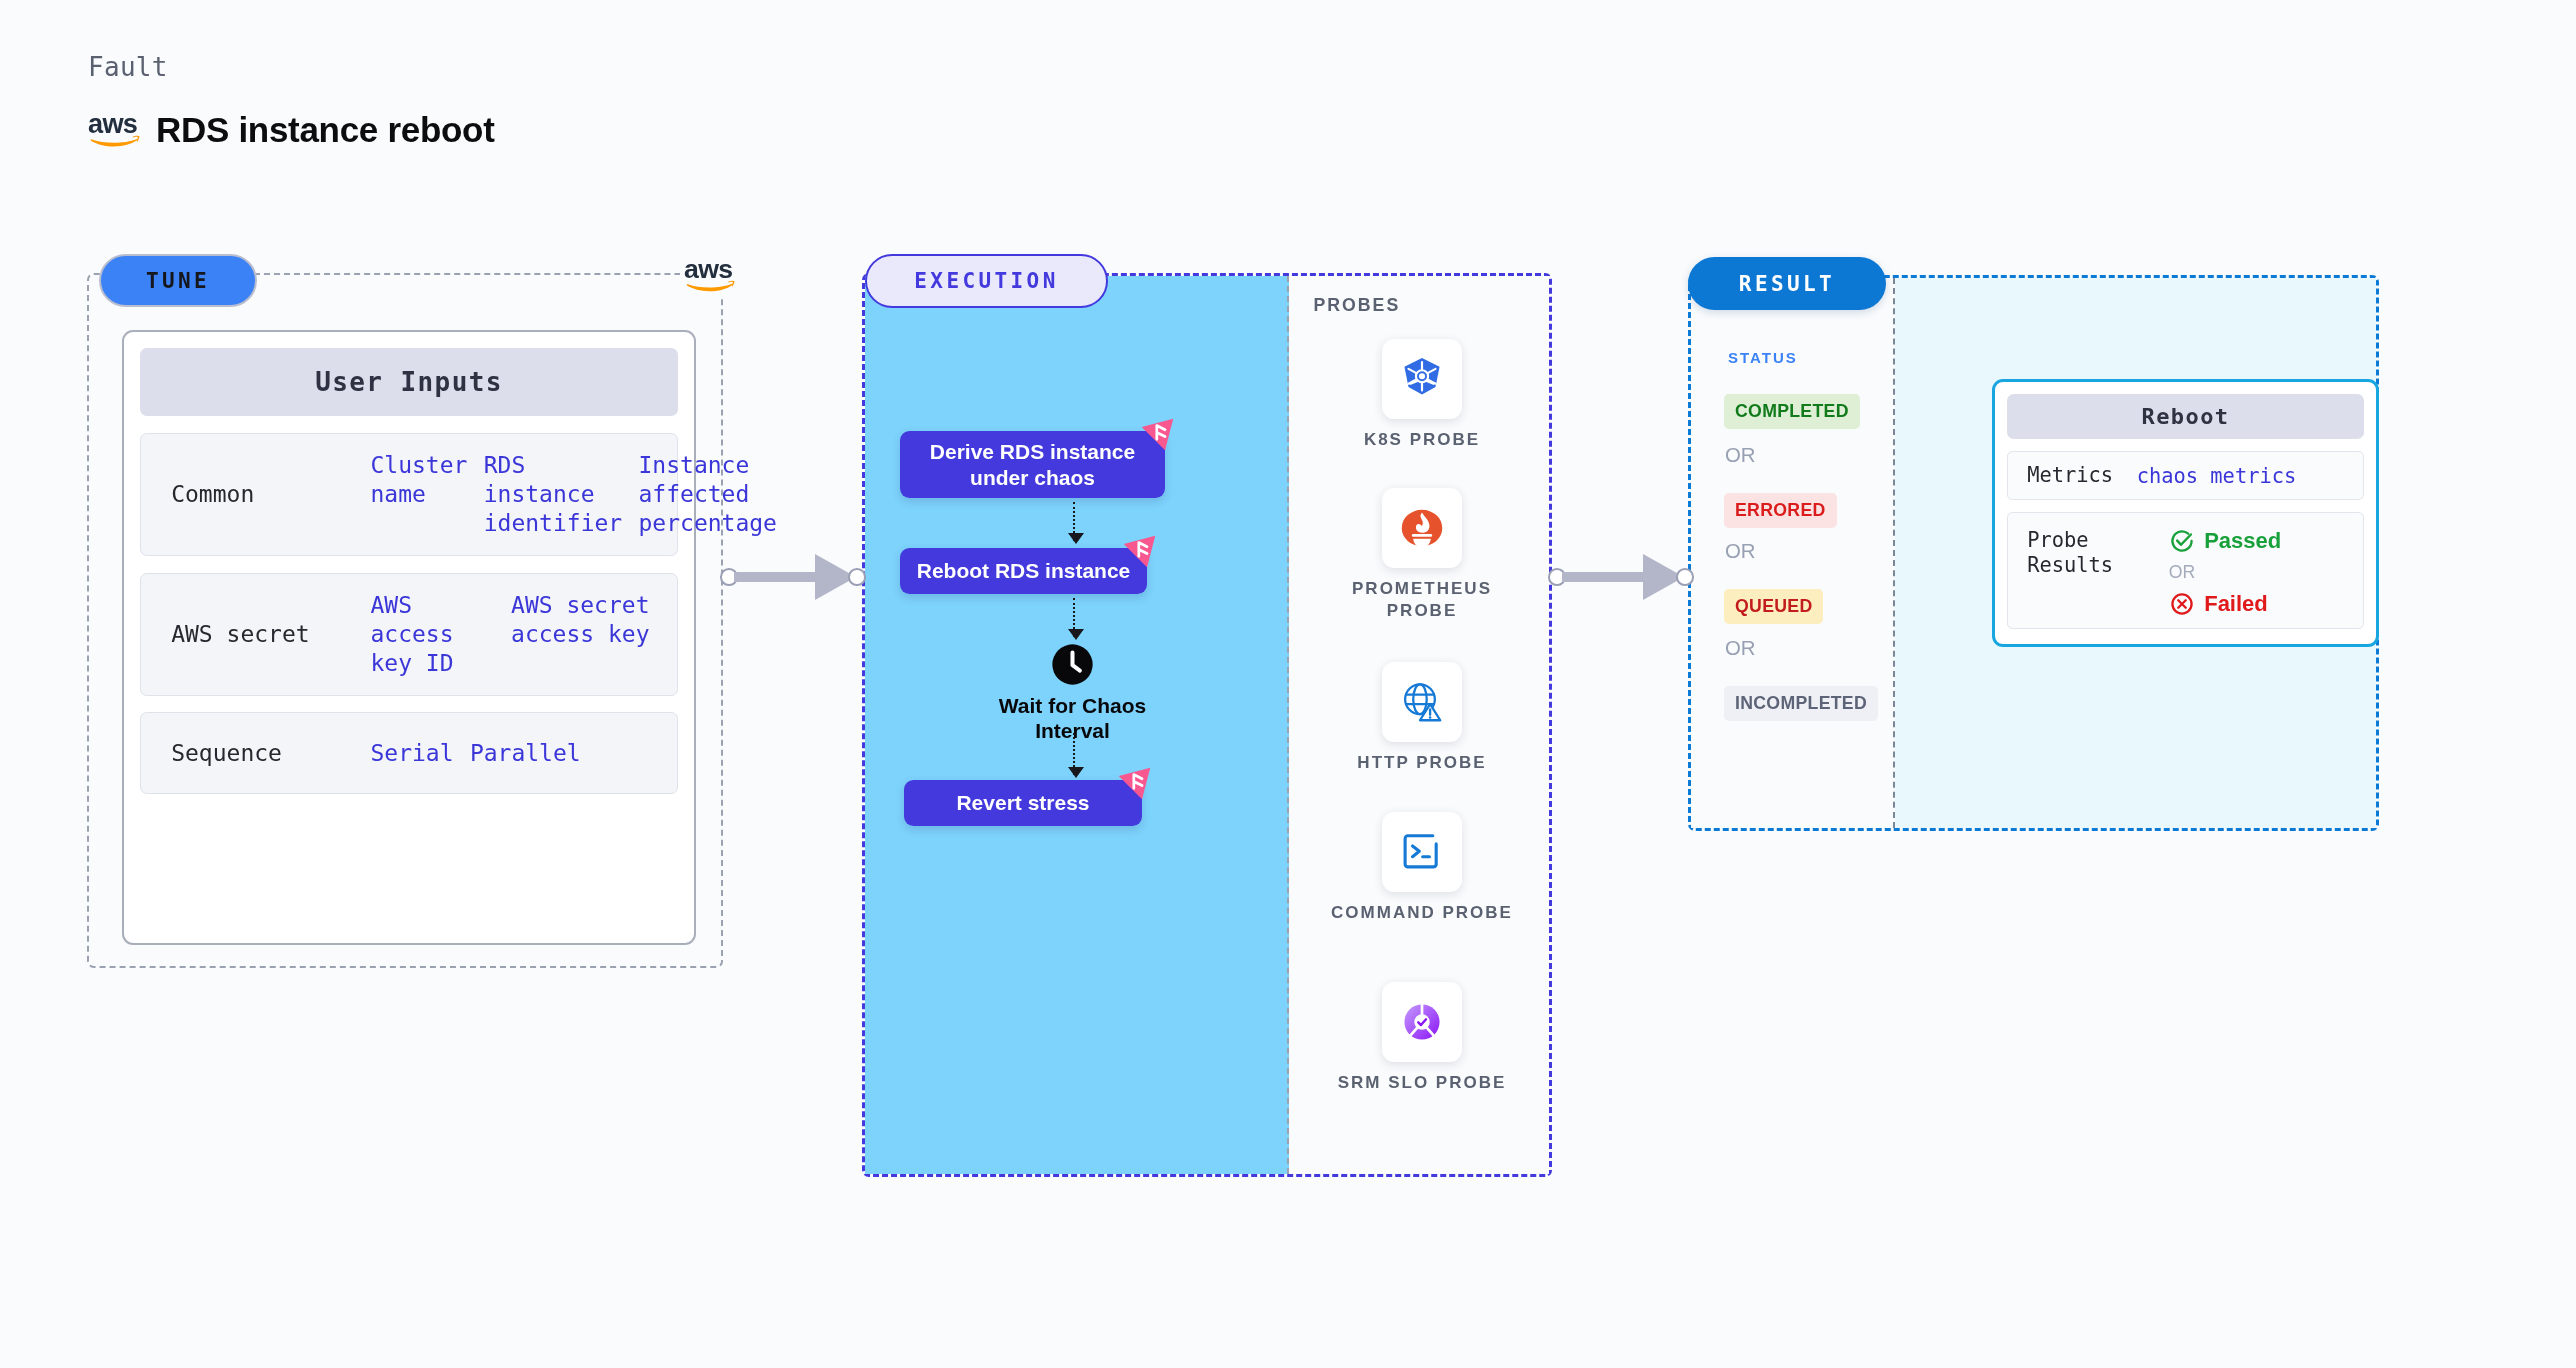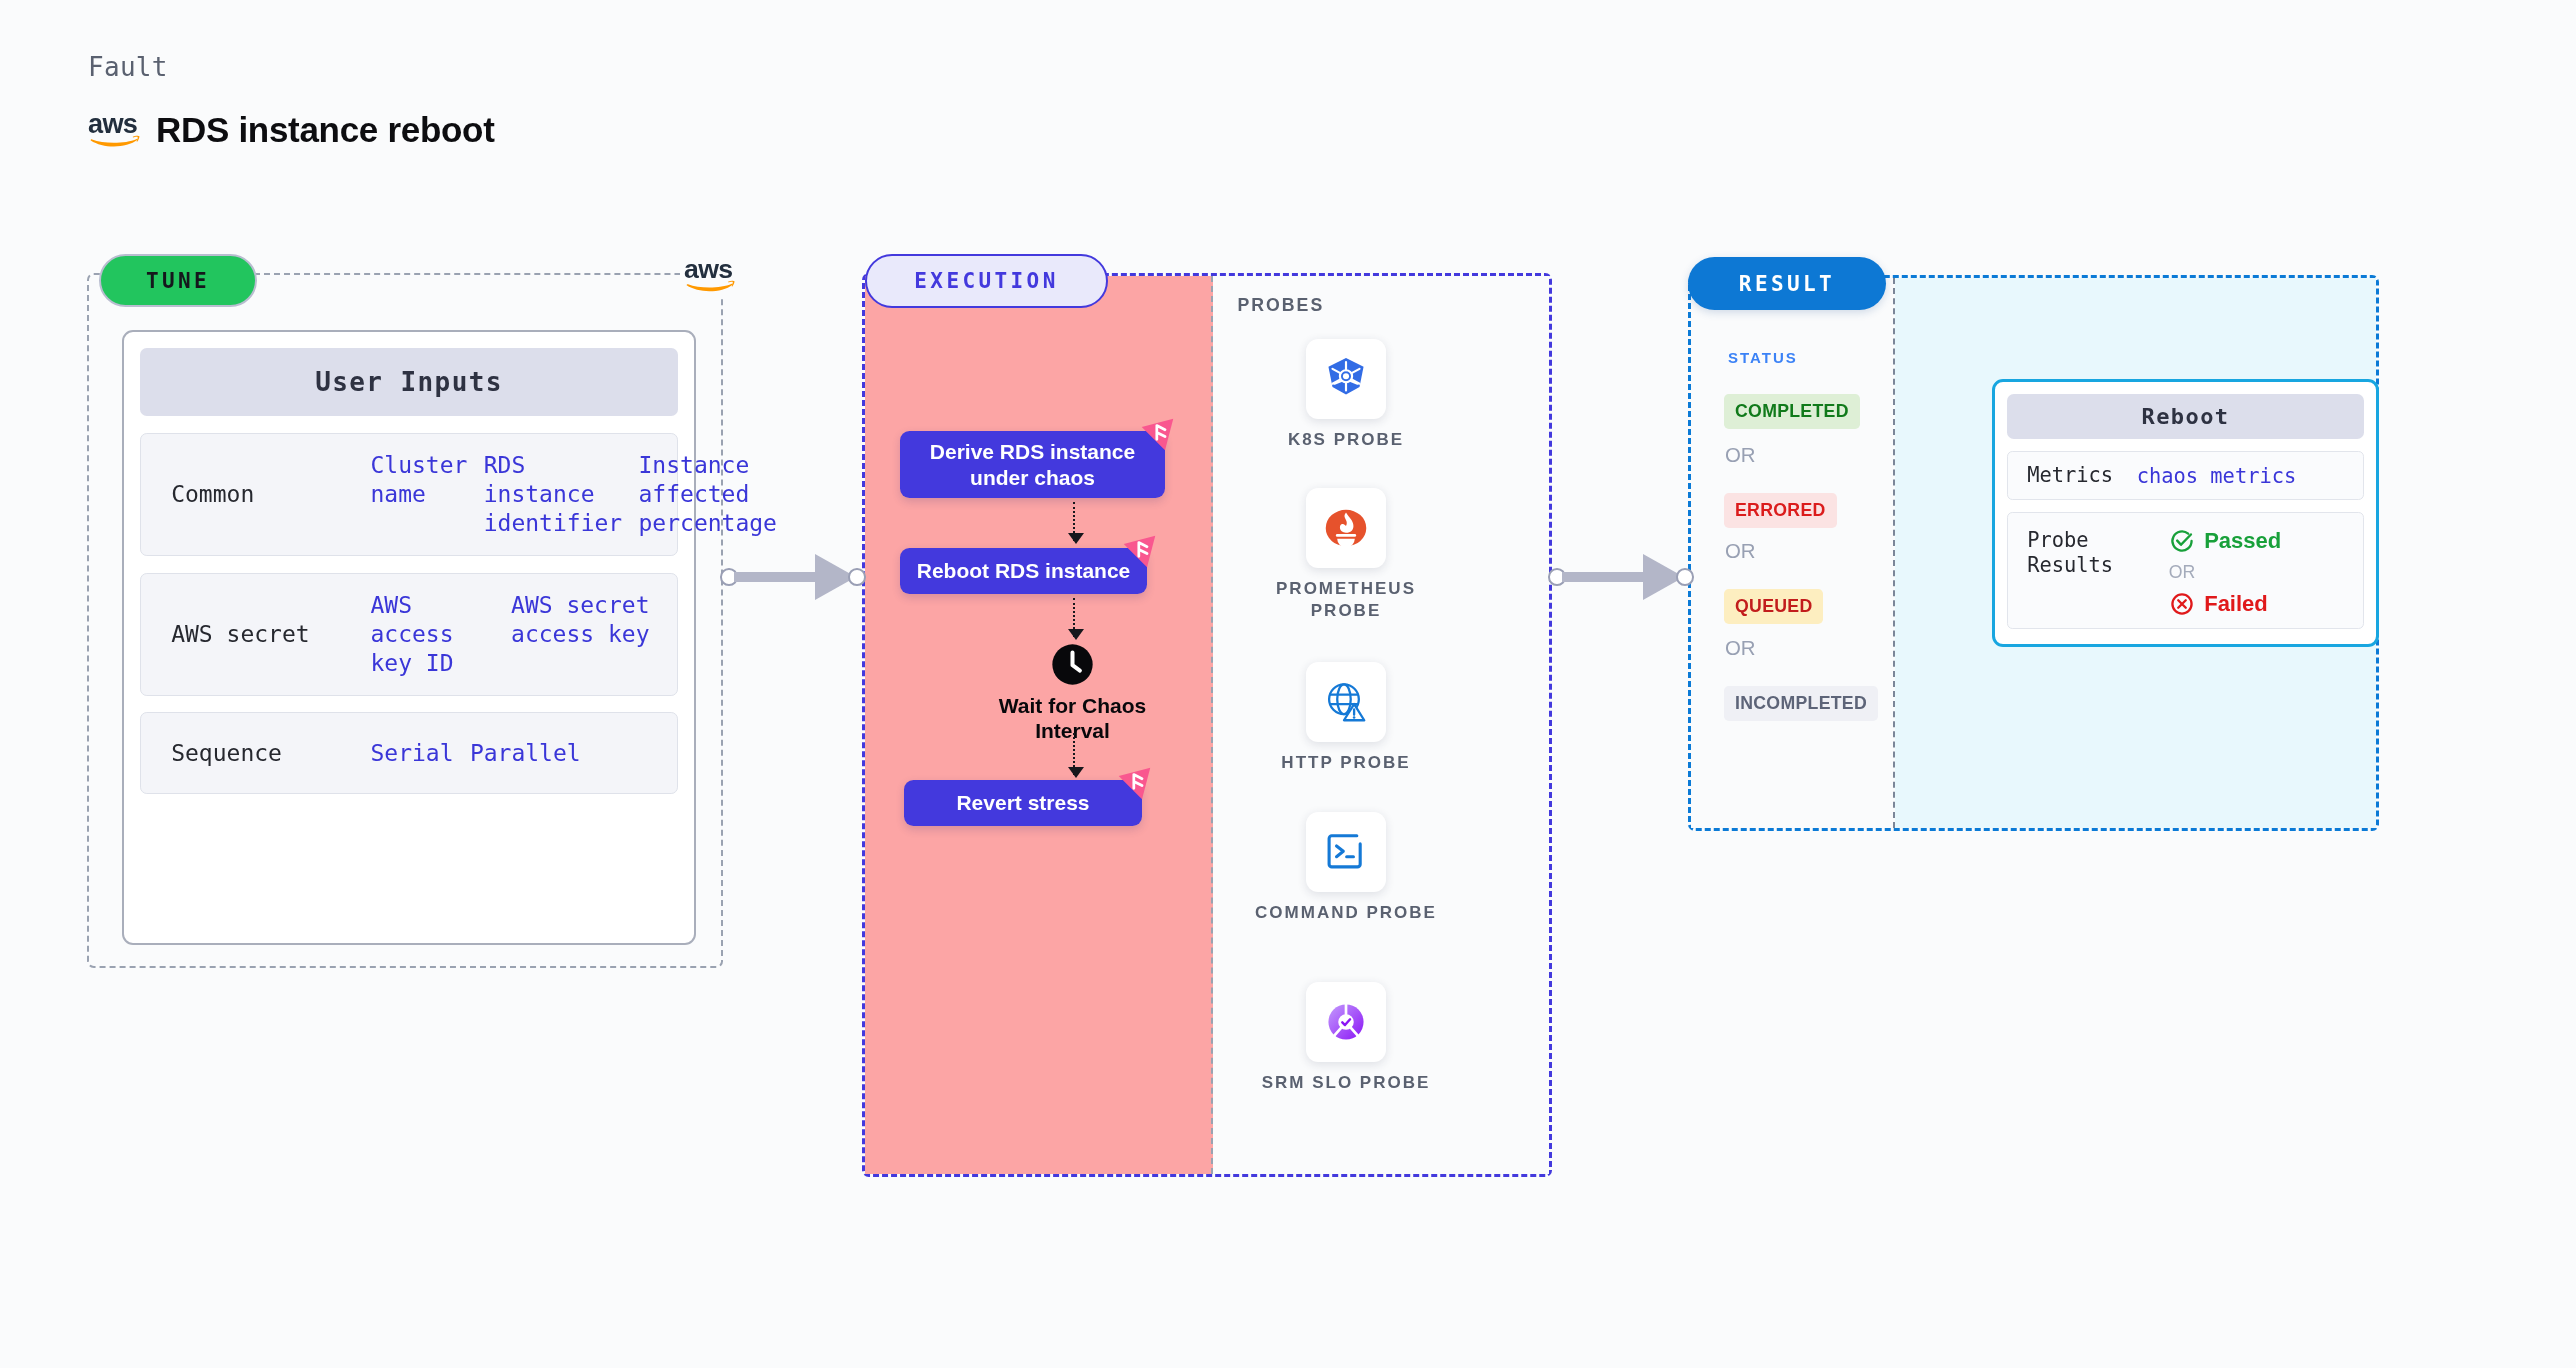--- a/index.html
+++ b/index.html
@@ -39,21 +39,21 @@
 
   
   #tune-panel {
     position: absolute; left: 87px; top: 273px;
     width: 636px; height: 695px;
     border: 2.7px dashed #9aa2b1; border-radius: 6.8px;
     background: #fafbfc;
   }
   #tune-pill {
     left: 99px; top: 254px; width: 158px; height: 53px;
-    background: #22c55e; border: 2.7px solid #b9bdd0;
+    background: #3b82f6; border: 2.7px solid #b9bdd0;
     color: #15171c; font-size: 21px;
   }
   #aws-corner-logo { position: absolute; left: 680px; top: 250px; z-index: 7; background:#fafbfc; padding: 2.7px 4.1px;}
 
   .card {
     position: absolute;
     background: #ffffff; border: 2px solid #a9aebb; border-radius: 11px;
   }
   #user-inputs-card { left: 122px; top: 330px; width: 574px; height: 615px; }
 
@@ -84,22 +84,22 @@
 
   
   #execution-panel {
     position: absolute; left: 862px; top: 273px;
     width: 690px; height: 904px;
     border: 3.4px dashed #4339dd; border-radius: 6.8px;
     background: transparent;
     display: flex;
   }
   #execution-inner {
-    width: 348px; height: 100%;
-    background: #fca5a5;
+    width: 424px; height: 100%;
+    background: #7dd3fc;
     border-right: 2px dashed #9aa2b1;
     position: relative;
   }
   #probes-inner {
     flex: 1; height: 100%;
     background: #fafbfc; position: relative;
   }
   #execution-pill {
     left: 865px; top: 254px; width: 243px; height: 54px;
     background: #e9e9fb; border: 2.7px solid #4339dd;

